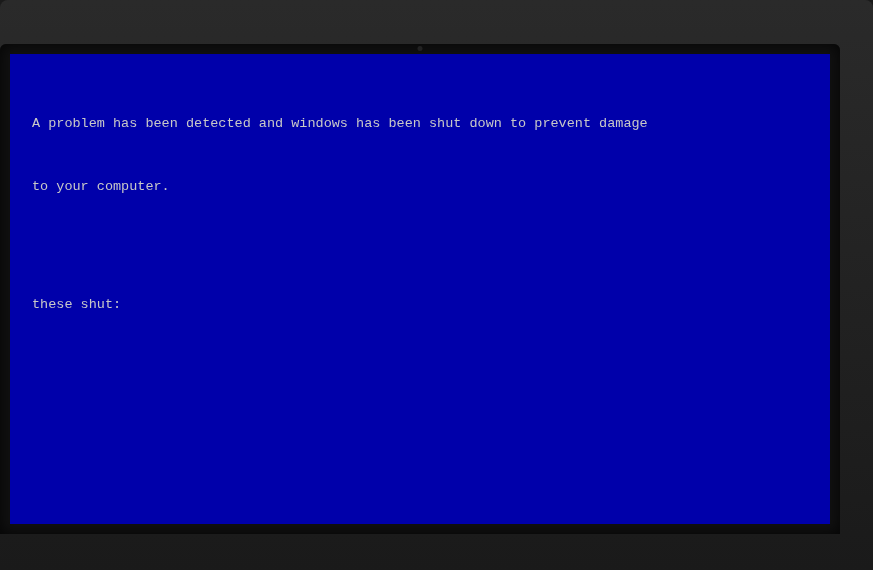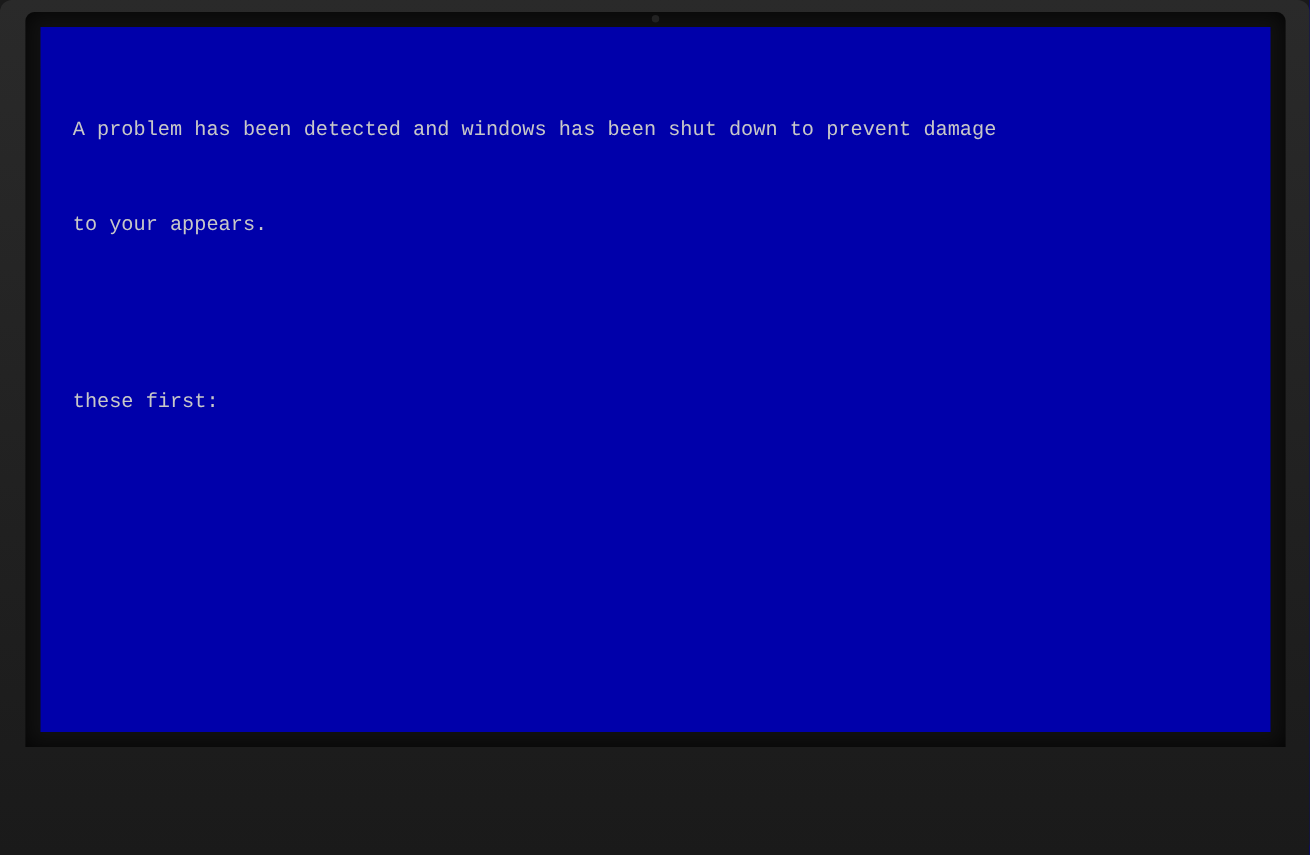--- a/index.html
+++ b/index.html
@@ -17,21 +17,21 @@
       justify-content: center;
       font-family: Arial, sans-serif;
       overflow: hidden;
     }
 
     .laptop-outer {
       width: 873px;
       height: 570px;
       background: linear-gradient(180deg, #2a2a2a 0%, #1a1a1a 100%);
       display: flex;
-      flex-direction: column;
+      flex-direction: row;
       align-items: center;
       justify-content: flex-start;
       position: relative;
       border-radius: 8px;
     }
 
     .screen-bezel {
       width: 840px;
       height: 490px;
       background: #111;
@@ -141,23 +141,23 @@
 </head>
 <body>
 
 <div class="laptop-outer">
   <div class="screen-bezel">
     <div class="camera-dot"></div>
     <div class="screen-glare"></div>
     <div class="bsod-screen">
       <div class="bsod-text">
         <span class="line">A problem has been detected and windows has been shut down to prevent damage</span>
-        <span class="line">to your appears.</span>
+        <span class="line">to your computer.</span>
         <span class="spacer"></span>
-        <span class="line">these first:</span>
+        <span class="line">these shut:</span>
         <span class="spacer"></span>
         
         
         
         
         
         
         
         
         

